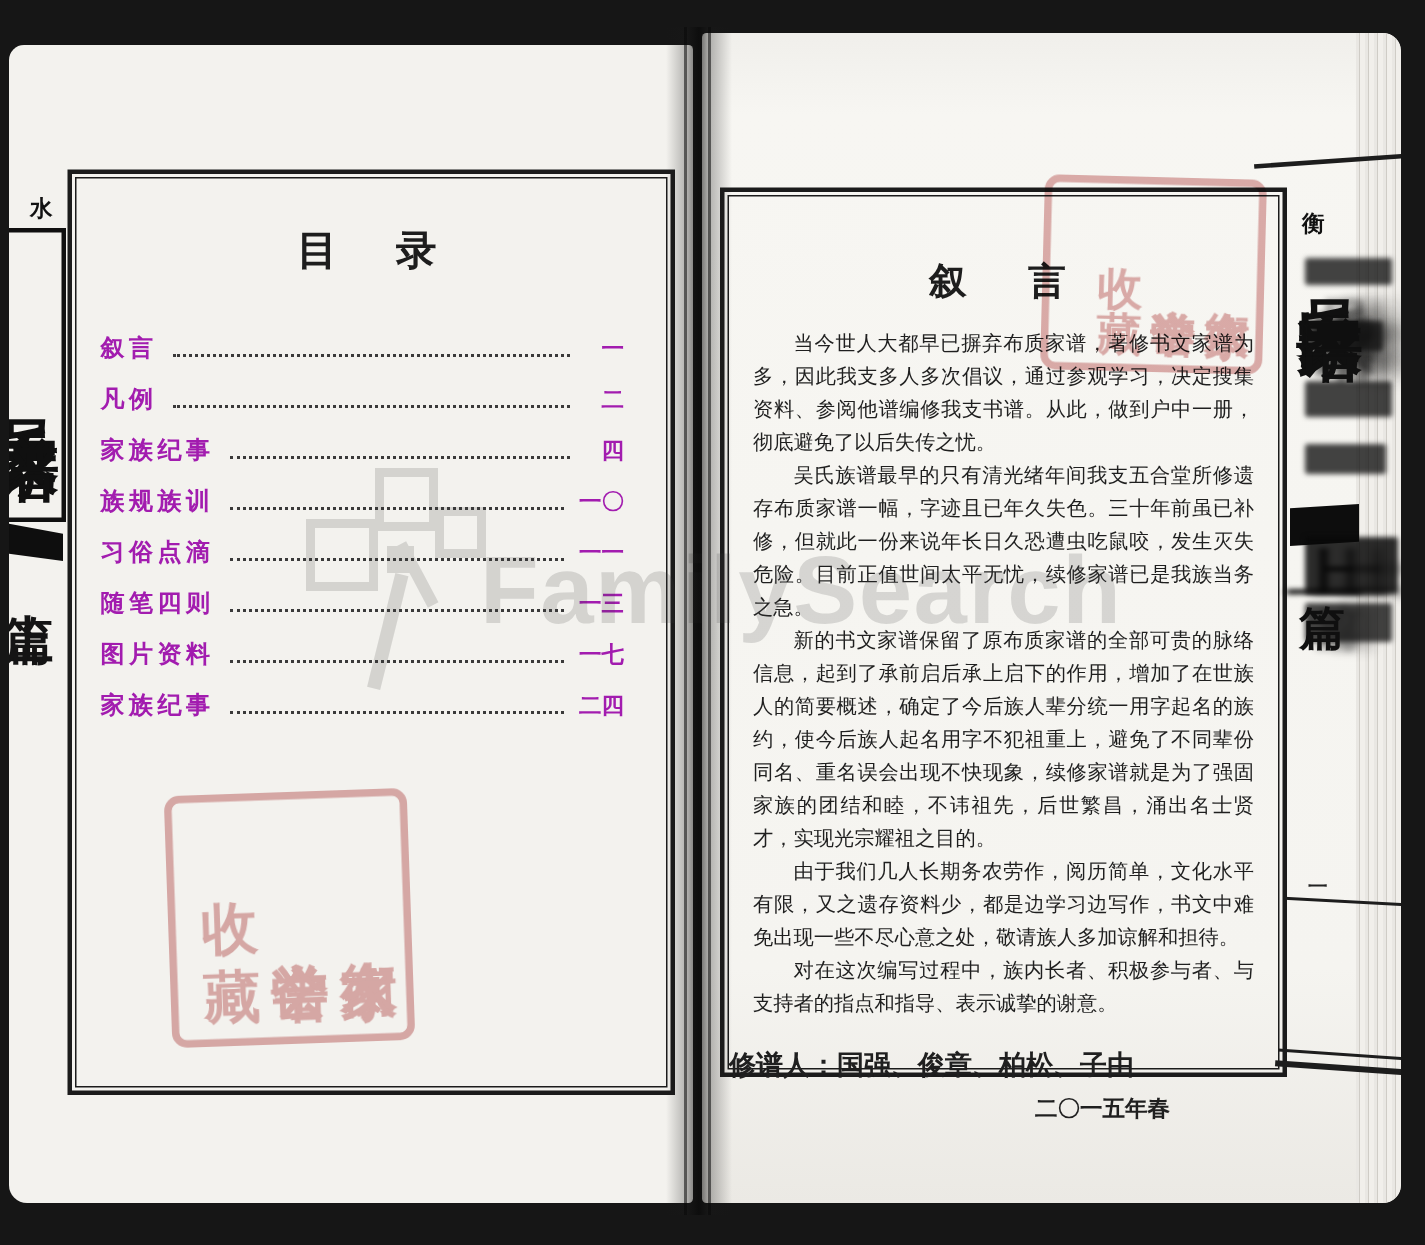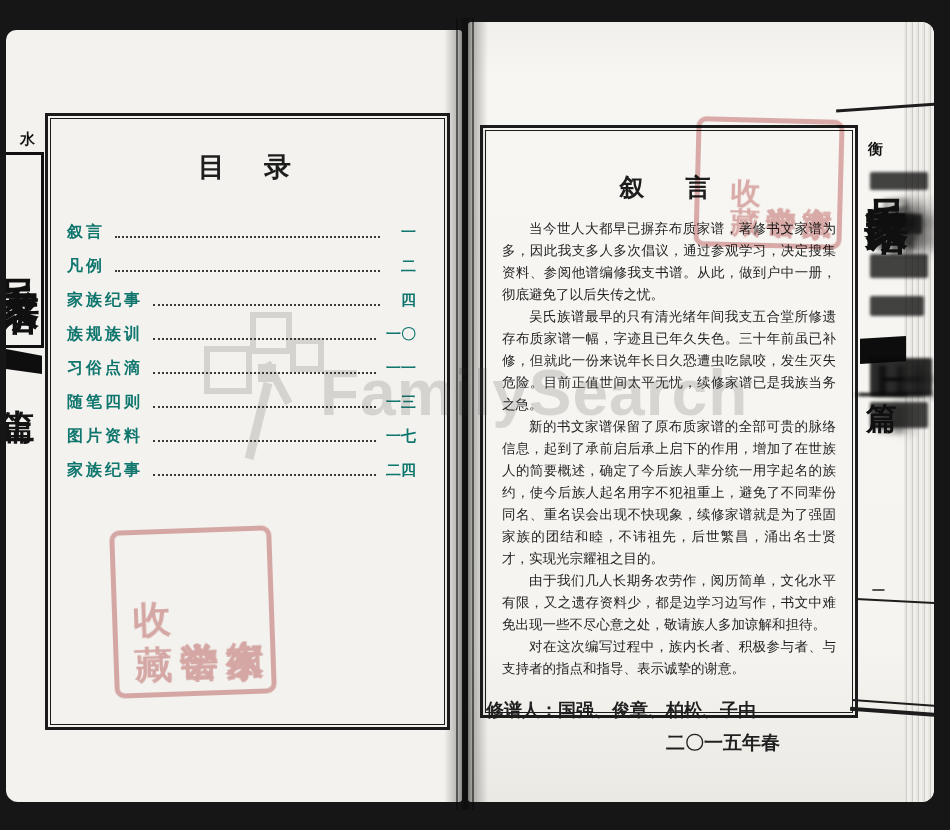--- a/index.html
+++ b/index.html
@@ -32,36 +32,36 @@
   .frame-outer{position:absolute;border:3px solid #1b1b1b;background:transparent;}
   .frame-inner{position:absolute;inset:2px;border:1px solid #1b1b1b;}
   #toc-frame{left:39px;top:83px;width:399px;height:611px;}
   #preface-frame{left:12px;top:103px;width:372px;height:587px;}
   
   .toc-title{
     text-align:center;margin-top:30px;font-size:27px;font-weight:bold;color:#1d1d1d;
     letter-spacing:6px;
   }
   .toc-list{margin:24px 28px 0 16px;}
-  .toc-row{display:flex;align-items:flex-end;height:34px;color:#0f766e;}
+  .toc-row{display:flex;align-items:flex-end;height:34px;color:#a21caf;}
   .toc-label{font-size:16px;font-weight:bold;letter-spacing:3px;white-space:nowrap;}
   .toc-leader{flex:1;border-bottom:2px dotted #3a3a3a;margin:0 10px 5px 10px;height:0;}
   .toc-num{font-size:15px;font-weight:bold;min-width:26px;text-align:right;padding-bottom:1px;}
   
   .pref-title{
     text-align:center;margin-top:40px;font-size:25px;font-weight:bold;color:#1d1d1d;
     letter-spacing:8px;position:relative;z-index:2;
   }
   .pref-body{
     margin:14px 16px 0 16px;font-size:13.5px;line-height:22px;color:#1f1f1f;
     text-align:justify;position:relative;z-index:2;
   }
   .pref-body p{margin:0;text-indent:2em;}
   .pref-sign{margin:18px 14px 0 0;font-size:18px;font-weight:bold;color:#1f1f1f;}
-  .pref-date{margin:8px 72px 0 0;text-align:right;font-size:19px;font-weight:bold;color:#1f1f1f;}
+  .pref-date{margin:8px 72px 0 0;text-align:right;font-size:15px;font-weight:bold;color:#1f1f1f;}
   
   .seal{
     position:absolute;color:#c97676;opacity:.58;mix-blend-mode:multiply;
     border:5px solid currentColor;border-radius:10px;
     display:block;filter:blur(.3px);z-index:3;
   }
   .seal-inner{
     writing-mode:vertical-rl;text-orientation:upright;
     height:100%;width:100%;box-sizing:border-box;padding:6px 4px;
     font-weight:bold;line-height:1.2;text-align:center;

